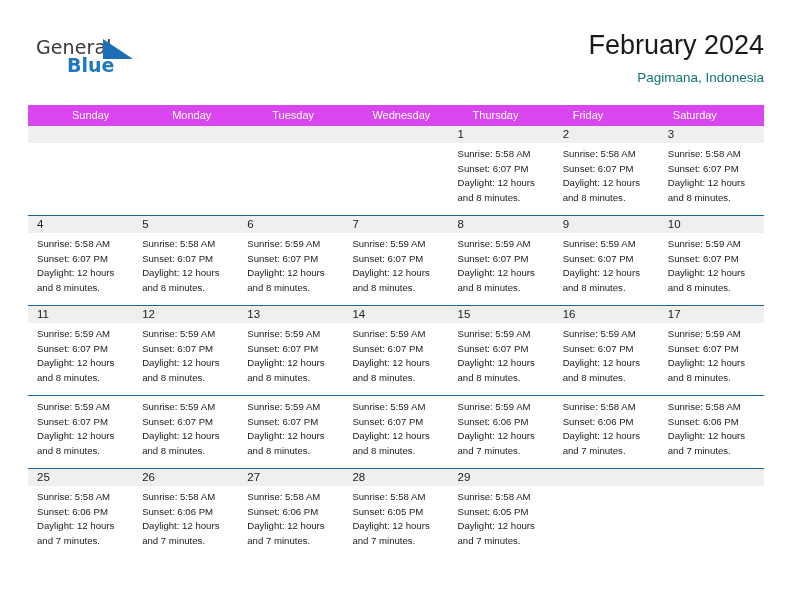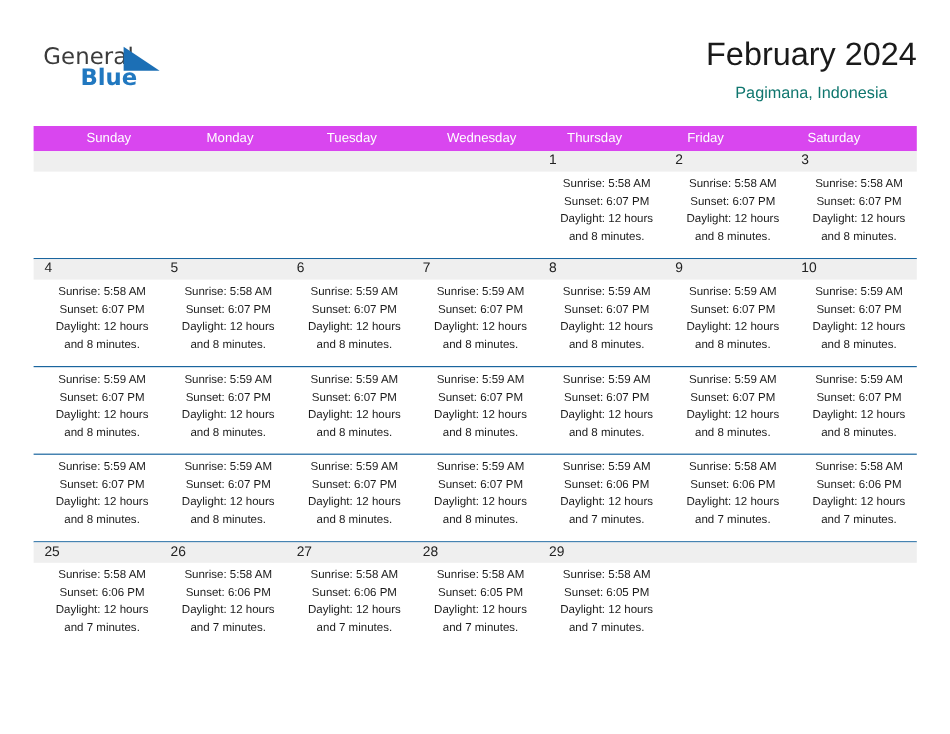--- a/index.html
+++ b/index.html
@@ -59,21 +59,21 @@
     top: 3px;
     width: 0;
     height: 0;
     border-left: 30px solid #1c6fb5;
     border-top: 20px solid transparent;
   }
   .title-block {
     position: absolute;
     right: 0;
     top: 0;
-    text-align: center;
+    text-align: right;
   }
   .cal-title {
     font-size: 27px;
     color: #1a1a1a;
     font-weight: normal;
     line-height: 34px;
     white-space: nowrap;
     font-family: "Liberation Sans", sans-serif;
   }
   .cal-subtitle {
@@ -129,21 +129,20 @@
   }
   .detail-row {
     display: flex;
   }
   .detail {
     width: 105.14px;
     box-sizing: border-box;
     padding-left: 9px;
     padding-top: 4px;
     height: 72px;
-    text-align: center;
   }
   .detail .line {
     font-size: 9.6px;
     line-height: 14.6px;
     color: #1b1b1b;
     white-space: nowrap;
   }
 </style>
 </head>
 <body>
@@ -258,20 +257,29 @@
             </div>
             <div class="detail">
               <div class="line">Sunrise: 5:59 AM</div>
               <div class="line">Sunset: 6:07 PM</div>
               <div class="line">Daylight: 12 hours</div>
               <div class="line">and 8 minutes.</div>
             </div>
           </div>
         </div>
         <div class="week">
+          <div class="daynum-band">
+            <div class="daynum">11</div>
+            <div class="daynum">12</div>
+            <div class="daynum">13</div>
+            <div class="daynum">14</div>
+            <div class="daynum">15</div>
+            <div class="daynum">16</div>
+            <div class="daynum">17</div>
+          </div>
           <div class="detail-row">
             <div class="detail">
               <div class="line">Sunrise: 5:59 AM</div>
               <div class="line">Sunset: 6:07 PM</div>
               <div class="line">Daylight: 12 hours</div>
               <div class="line">and 8 minutes.</div>
             </div>
             <div class="detail">
               <div class="line">Sunrise: 5:59 AM</div>
               <div class="line">Sunset: 6:07 PM</div>

